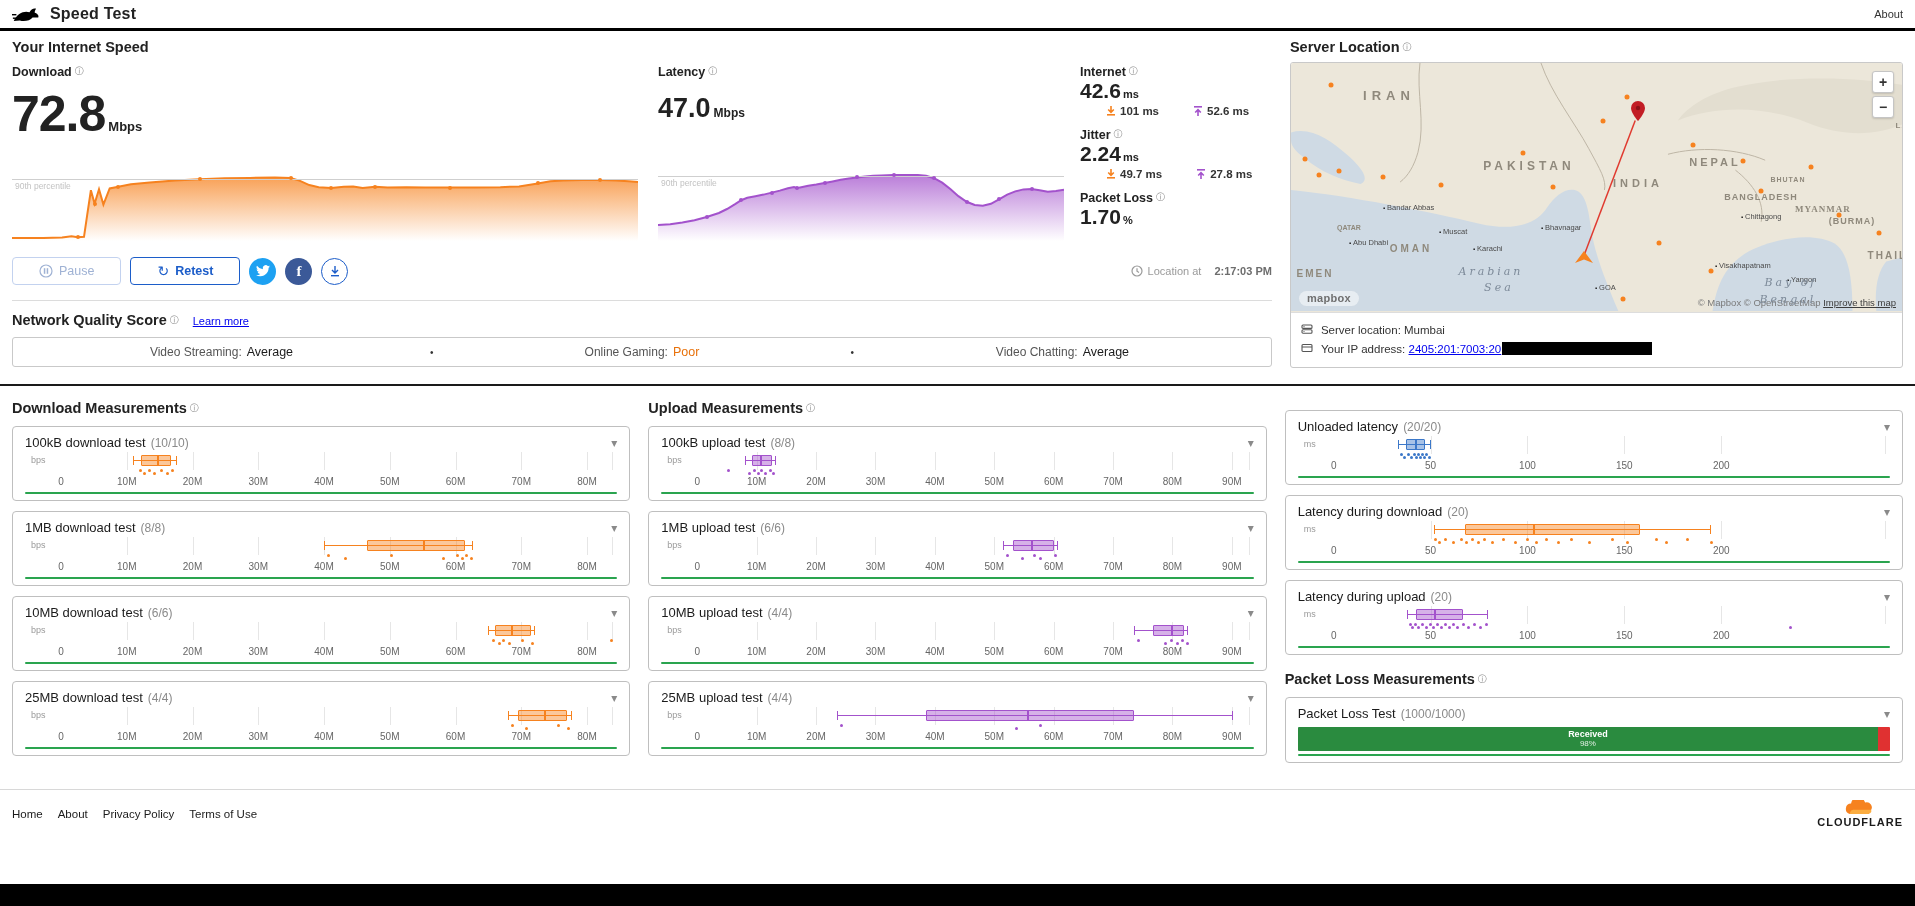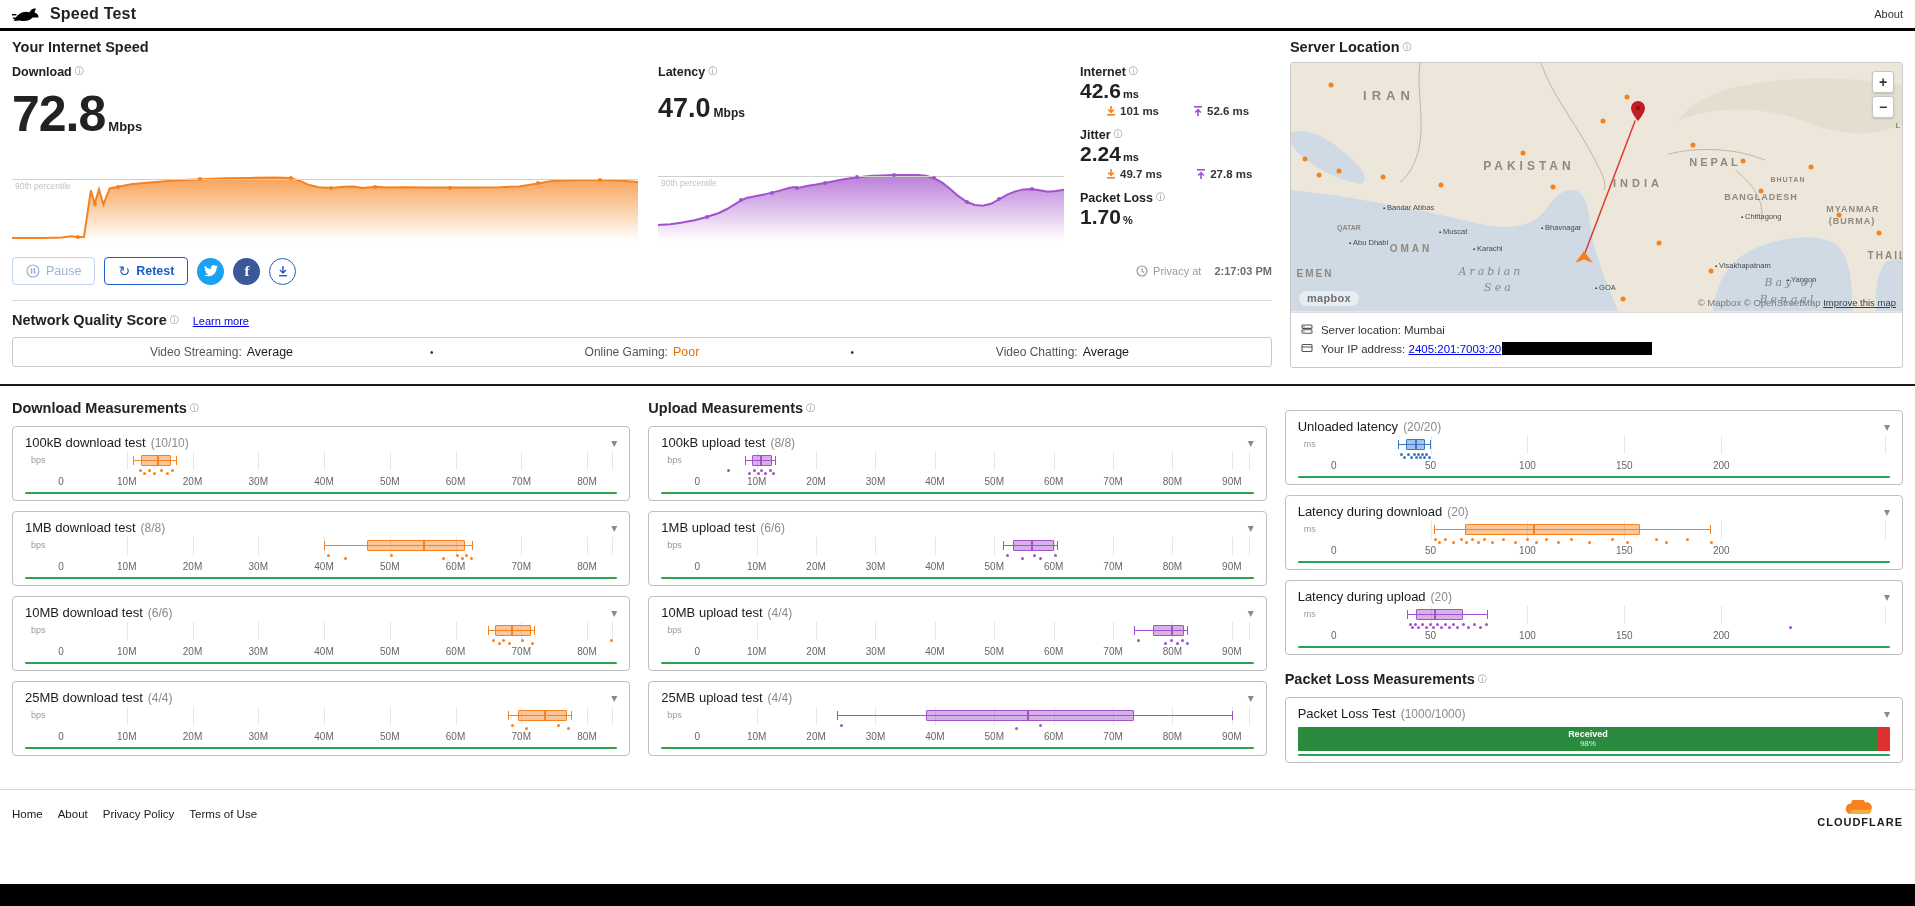--- a/index.html
+++ b/index.html
@@ -41,21 +41,21 @@
   
   .stat { margin-bottom:11px; }
   .stat-val { font-size:21px; font-weight:bold; line-height:1.1; }
   .stat-val .unit { font-size:11px; font-weight:bold; margin-left:2px; }
   .stat-sub { display:flex; gap:34px; padding-left:26px; margin-top:3px; font-size:11.5px; font-weight:bold; color:#333; }
   .stat-sub .si { display:flex; align-items:center; gap:4px; }
 
   
   .btnrow { display:flex; align-items:center; gap:9px; margin-top:16px; }
   .btn { height:28px; border-radius:4px; background:#fff; display:inline-flex; align-items:center; gap:6px;
-         padding:0 13px; font-size:12.5px; cursor:pointer; }
+         padding:0 26px; font-size:12.5px; cursor:pointer; }
   .btn-pause { border:1px solid #c3d2ef; color:#9fb2d4; }
   .btn-retest { border:1.5px solid #1c5dc9; color:#1c5dc9; font-weight:bold; }
   .btn-retest .rot { font-weight:normal; font-size:14px; }
   .soc { width:27px; height:27px; border-radius:50%; display:inline-flex; align-items:center; justify-content:center; cursor:pointer; }
   .soc-dl { border:1.5px solid #1c5dc9; background:#fff; }
   .measured { margin-left:auto; font-size:11px; color:#9a9a9a; display:flex; align-items:center; gap:5px; }
   .measured b { color:#6d6d6d; }
 
   .hr1 { border:none; border-top:1px solid #dcdcdc; margin:15px 0 11px; }
 
@@ -281,21 +281,21 @@
           <svg width="12" height="12" viewBox="0 0 12 12">
               <path d="M6 1 L6 7.5 M3 5 L6 8 L9 5" stroke="#1c5dc9" stroke-width="1.4" fill="none"></path>
               <rect x="2" y="10" width="8" height="1.4" fill="#1c5dc9"></rect>
             </svg>
         </span>
         <span class="measured">
           <svg width="12" height="12" viewBox="0 0 12 12">
               <circle cx="6" cy="6" r="5" fill="none" stroke="#9a9a9a" stroke-width="1.2"></circle>
               <path d="M6 3.2 L6 6.2 L8 7.4" stroke="#9a9a9a" stroke-width="1.2" fill="none"></path>
             </svg>
-          <span>Privacy at</span>&nbsp;<b>2:17:03 PM</b>
+          <span>Location at</span>&nbsp;<b>2:17:03 PM</b>
         </span>
       </div>
 
       <hr class="hr1">
 
       <div>
         <div class="nqs-head">
           <h2 class="sec" style="margin-bottom:0"><span>Network Quality Score</span><span class="info-i">ⓘ</span></h2>
           <a class="nqs-learn" href="#">Learn more</a>
         </div>
@@ -330,21 +330,21 @@
             <button>−</button>
           </div>
           <div class="map-logo">mapbox</div>
           <div class="map-attr"><span>© Mapbox © OpenStreetMap </span><a class="imp" href="#">Improve this map</a></div>
         <div class="map-country" style="left: 98px; top: 32px; font-size: 13px; letter-spacing: 5px;">IRAN</div>
             <div class="map-country" style="left: 238px; top: 103px; font-size: 12px; letter-spacing: 4px;">PAKISTAN</div>
             <div class="map-country" style="left: 424px; top: 99px; font-size: 11px; letter-spacing: 3px;">NEPAL</div>
             <div class="map-country" style="left: 497px; top: 116px; font-size: 7px; letter-spacing: 1px;">BHUTAN</div>
             <div class="map-country" style="left: 347px; top: 120px; font-size: 11px; letter-spacing: 4px;">INDIA</div>
             <div class="map-country" style="left: 470px; top: 134px; font-size: 9px; letter-spacing: 1px;">BANGLADESH</div>
-            <div class="map-country" style="left: 562px; top: 146px; font-size: 9px; letter-spacing: 1px;">MYANMAR</div>
+            <div class="map-country" style="left: 532px; top: 146px; font-size: 9px; letter-spacing: 1px; font-family: Liberation Serif, serif;">MYANMAR</div>
             <div class="map-country" style="left: 561px; top: 158px; font-size: 9px; letter-spacing: 1px;">(BURMA)</div>
             <div class="map-country" style="left: 601px; top: 192px; font-size: 10px; letter-spacing: 2px;">THAILA</div>
             <div class="map-country" style="left: 611px; top: 62px; font-size: 8px; letter-spacing: 1px;">LA</div>
             <div class="map-country" style="left: 120px; top: 185px; font-size: 10px; letter-spacing: 3px;">OMAN</div>
             <div class="map-country" style="left: 24px; top: 210px; font-size: 10px; letter-spacing: 2px;">EMEN</div>
             <div class="map-country" style="left: 58px; top: 164px; font-size: 7px; letter-spacing: 0px;">QATAR</div>
             <div class="map-city" style="left: 92px; top: 140px;">Bandar Abbas</div>
             <div class="map-city" style="left: 182px; top: 181px;">Karachi</div>
             <div class="map-city" style="left: 148px; top: 164px;">Muscat</div>
             <div class="map-city" style="left: 58px; top: 175px;">Abu Dhabi</div>

